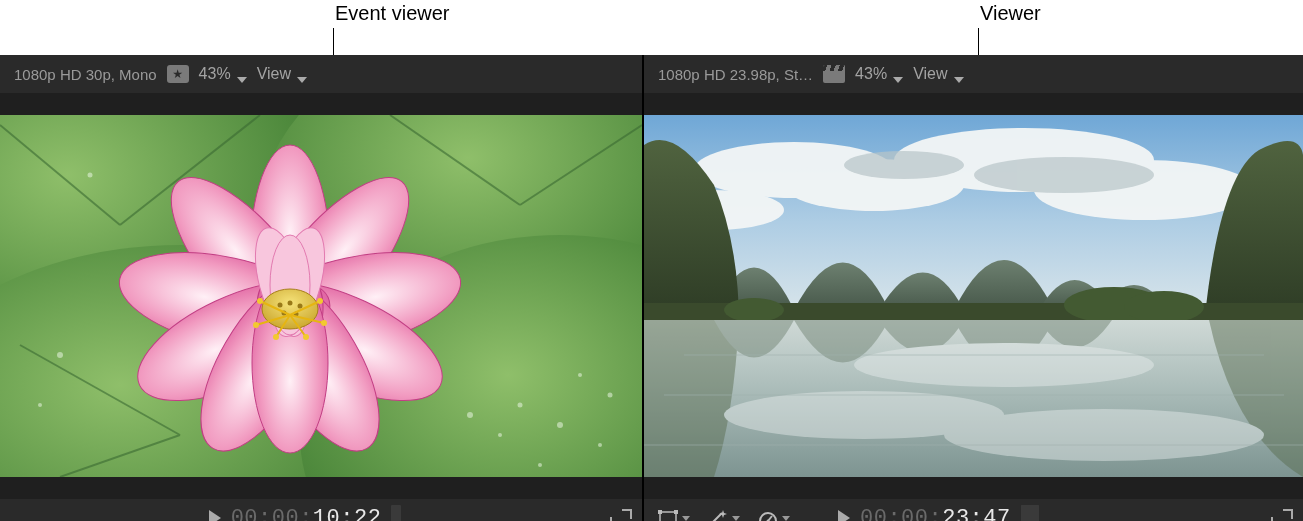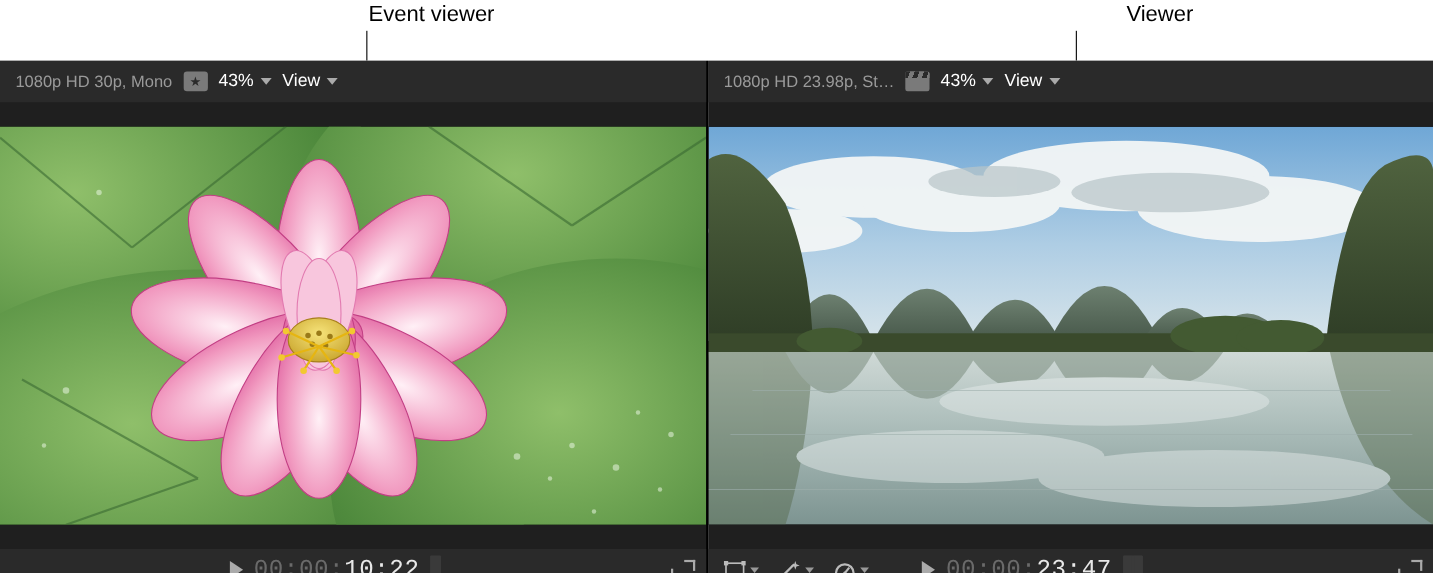--- a/index.html
+++ b/index.html
@@ -49,21 +49,21 @@
     font-size: 16px;
     gap: 10px;
   }
   .format-info { color: #9a9a9a; font-size: 15px; white-space: nowrap; }
   .clip-icon {
     width: 22px; height: 18px; background: #7a7a7a; border-radius: 3px;
     display: flex; align-items: center; justify-content: center; flex: none;
   }
   .clip-name { color: #d0d0d0; flex: 1; white-space: nowrap; overflow: hidden; }
   .zoom-group, .view-group {
-    display: flex; align-items: center; gap: 6px; color: #ffffff; cursor: pointer;
+    display: flex; align-items: flex-end; gap: 6px; color: #a3a3a3; cursor: pointer;
   }
   .chevron-down {
     width: 0; height: 0; border-left: 5px solid transparent; border-right: 5px solid transparent;
     border-top: 6px solid #aaa;
   }
   .viewport {
     flex: 1;
     position: relative;
     overflow: hidden;
     background: #000;
@@ -116,21 +116,21 @@
     background: repeating-linear-gradient(110deg,#2a2a2a 0 4px,#7a7a7a 4px 8px);
     border-radius:2px 2px 0 0;
   }
 </style>
 </head>
 <body>
 
 <div class="labels">
   <div class="label-text" style="left:335px;">Event viewer</div>
   <div class="label-line" style="left:333px;"></div>
-  <div class="label-text" style="left:1024px;">Viewer</div>
+  <div class="label-text" style="left:980px;">Viewer</div>
   <div class="label-line" style="left:978px;"></div>
 </div>
 
 <div class="panels">
 
   <div class="panel panel-left">
     <div class="header">
       <span class="format-info">1080p HD 30p, Mono</span>
       <span class="clip-icon">
           <span class="star-shape">★</span>

